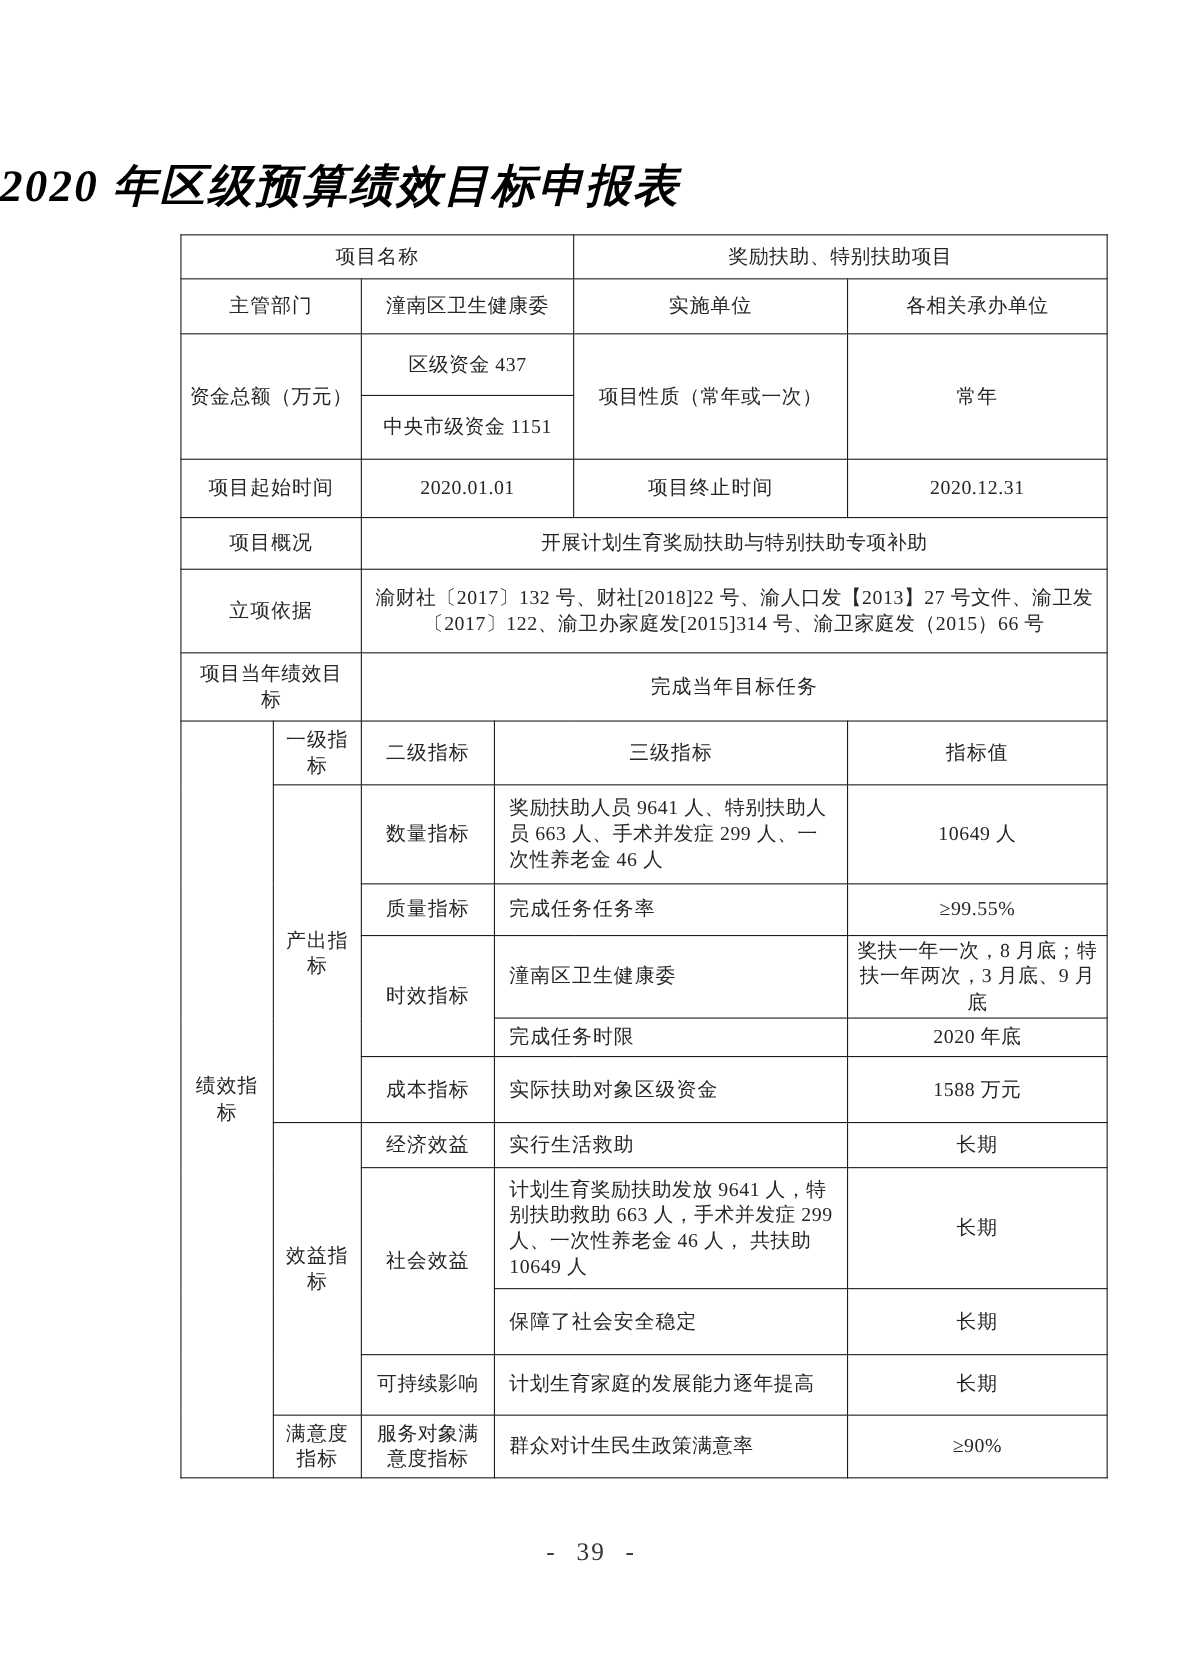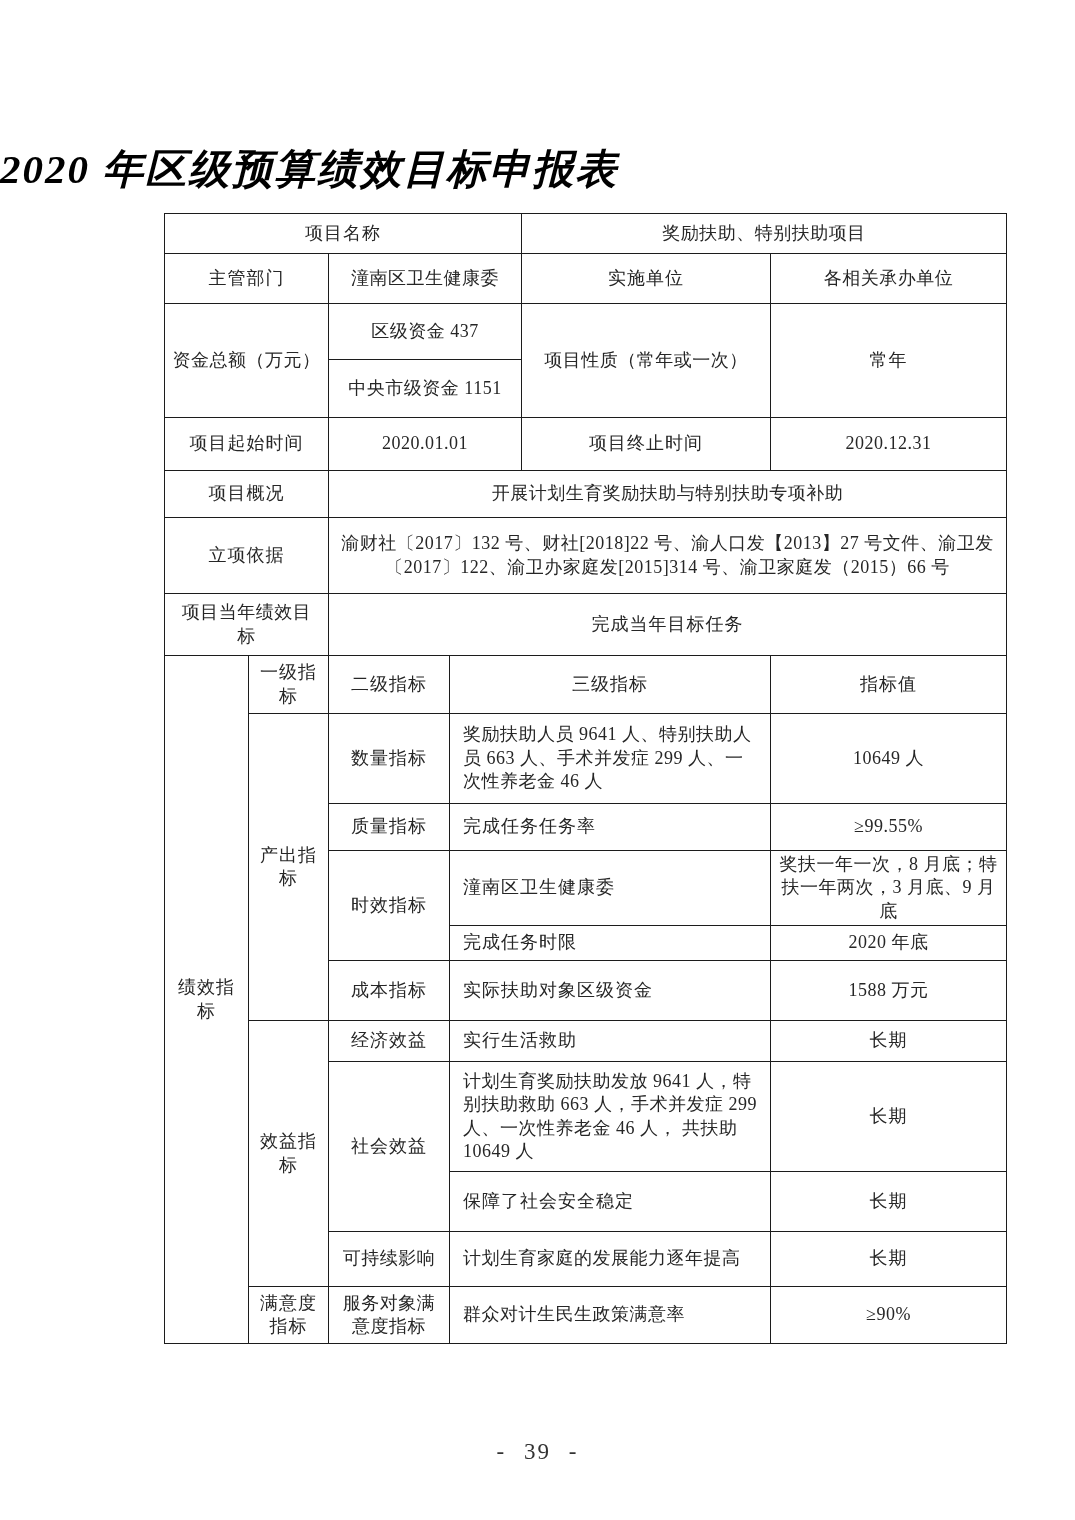--- a/index.html
+++ b/index.html
@@ -25,21 +25,21 @@
     word-break:break-word;overflow-wrap:break-word;
   }
   td.left{text-align:left;padding:3px 13px;}
   td.wraplabel{padding:2px 10px;}
   td.tight{letter-spacing:0.5px;}
   td.valwrap{text-align:center;padding:2px 5px;letter-spacing:0.5px;}
   td.basis{letter-spacing:0.5px;padding:2px 10px;}
   .footer{
     position:absolute;top:1398px;left:0;width:100%;
     text-align:center;font-size:23px;color:#333333;
-    letter-spacing:2px;word-spacing:10px;margin-top:41px;
+    letter-spacing:2px;word-spacing:10px;
   }
 </style>
 </head>
 <body>
 
 <div class="page">
 
   <h1 class="title">2020 年区级预算绩效目标申报表</h1>
 
   <table class="form">

